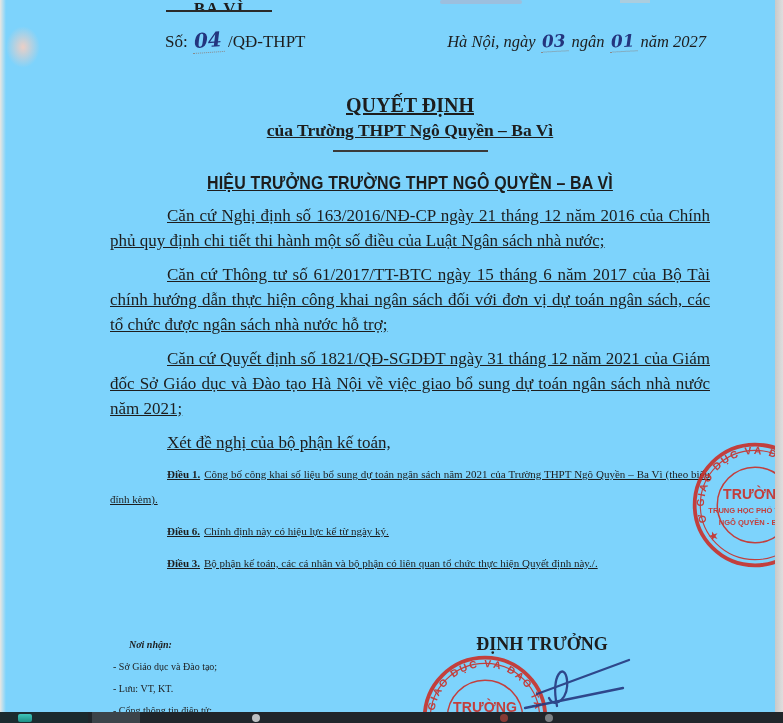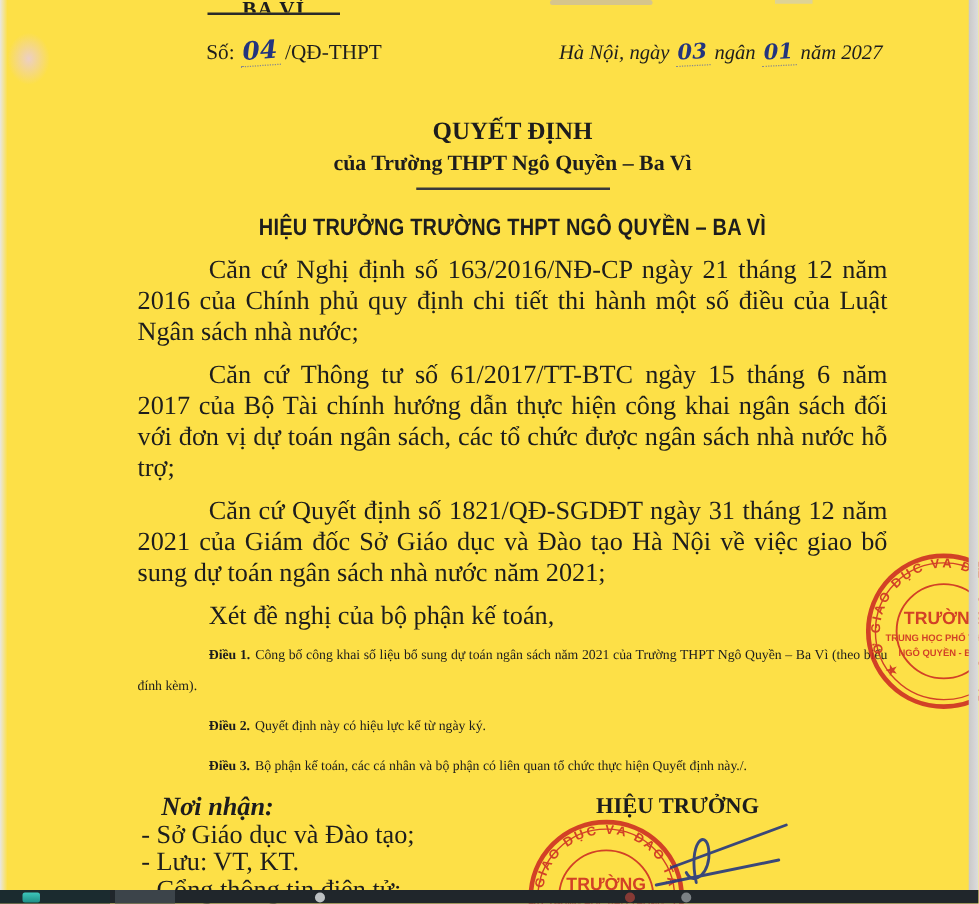--- a/index.html
+++ b/index.html
@@ -1,51 +1,51 @@
 <!DOCTYPE html>
 <html><head>
 <meta charset="utf-8">
 <style>
   html,body{margin:0;padding:0;}
   body{width:783px;height:723px;overflow:hidden;position:relative;background:#fbfbf9;
        font-family:"Liberation Serif", serif;color:#1d1d1d;}
-  .page{position:absolute;inset:0;overflow:hidden;background:#fde047;}
+  .page{position:absolute;inset:0;overflow:hidden;background:#7dd3fc;}
 
   
   .smudge-top1{position:absolute;left:440px;top:0;width:82px;height:4px;background:#b6aec4;opacity:.55;border-radius:2px;}
   .smudge-top2{position:absolute;left:620px;top:0;width:30px;height:3px;background:#c9c9c9;opacity:.6;}
   .smudge-left{position:absolute;left:6px;top:26px;width:34px;height:42px;background:radial-gradient(ellipse at center,#eccfc6 0%,rgba(236,207,198,0) 70%);}
   .edge-left{position:absolute;left:0;top:0;width:6px;height:712px;background:linear-gradient(90deg,#e9e7e2,rgba(252,252,250,0));}
 
   
   .org-frag{position:absolute;left:166px;top:0;width:106px;height:10px;overflow:hidden;border-bottom:2px solid #2a2a2a;text-align:center;}
   .org-frag span{display:inline-block;margin-top:-10px;font-weight:bold;font-size:17px;letter-spacing:1px;}
 
   .num-row{position:absolute;left:110px;top:28px;width:600px;display:flex;justify-content:space-between;align-items:baseline;}
   .doc-num{margin-left:55px;font-size:17px;}
   .hand{font-family:"DejaVu Serif", serif;font-style:italic;font-weight:bold;color:#23357e;
         border-bottom:1px dotted #8a8a8a;padding:0 2px;display:inline-block;}
   .doc-num .hand{font-size:20px;transform:rotate(-4deg);}
   .dateline{font-style:italic;font-size:16.5px;margin-right:4px;}
   .dateline .hand{font-size:17px;transform:rotate(-3deg);}
 
   
-  .flow{position:absolute;left:110px;top:92px;width:600px;}
+  .flow{position:absolute;left:110px;top:92px;width:600px;text-decoration:underline;}
   .t1{text-align:center;font-weight:bold;font-size:20px;line-height:26px;margin:0;}
   .t2{text-align:center;font-weight:bold;font-size:17.5px;line-height:24px;margin:0;}
   .rule{width:155px;height:2px;background:#3a3a3a;margin:8px auto 0 auto;}
   .authority{text-align:center;font-weight:bold;font-size:19px;margin:20px 0 0 0;
              font-family:"Liberation Sans", sans-serif;transform:scaleX(.84);letter-spacing:.2px;}
-  p.body{font-size:21px;line-height:25px;text-align:justify;text-indent:57px;margin:9px 0 0 0;}
+  p.body{font-size:17px;line-height:25px;text-align:justify;text-indent:57px;margin:9px 0 0 0;}
   .decision-head{text-align:center;font-weight:bold;font-size:18px;margin:12px 0 0 0;}
   p.article{font-size:11px;line-height:25px;text-align:justify;text-indent:57px;margin:7px 0 0 0;}
   p.article b{margin-right:4px;}
 
   
-  .recipients{position:absolute;left:113px;top:634px;font-size:21px;line-height:22px;}
+  .recipients{position:absolute;left:113px;top:634px;font-size:10px;line-height:22px;}
   .recipients .label{font-weight:bold;font-style:italic;margin-left:16px;}
   .sig-title{position:absolute;left:452px;top:634px;width:180px;text-align:center;font-weight:bold;font-size:18px;}
 
   
   .stamp{position:absolute;width:132px;height:132px;opacity:.88;}
   .stamp-right{left:689px;top:439px;z-index:3;}
   .stamp-bottom{left:419px;top:652px;z-index:3;}
   .signature{position:absolute;left:505px;top:646px;z-index:4;}
 
   
@@ -99,32 +99,32 @@
 
     <p class="authority">HIỆU TRƯỞNG TRƯỜNG THPT NGÔ QUYỀN – BA VÌ</p>
 
     <p class="body">Căn cứ Nghị định số 163/2016/NĐ-CP ngày 21 tháng 12 năm 2016 của Chính phủ quy định chi tiết thi hành một số điều của Luật Ngân sách nhà nước;</p>
     <p class="body">Căn cứ Thông tư số 61/2017/TT-BTC ngày 15 tháng 6 năm 2017 của Bộ Tài chính hướng dẫn thực hiện công khai ngân sách đối với đơn vị dự toán ngân sách, các tổ chức được ngân sách nhà nước hỗ trợ;</p>
     <p class="body">Căn cứ Quyết định số 1821/QĐ-SGDĐT ngày 31 tháng 12 năm 2021 của Giám đốc Sở Giáo dục và Đào tạo Hà Nội về việc giao bổ sung dự toán ngân sách nhà nước năm 2021;</p>
     <p class="body">Xét đề nghị của bộ phận kế toán,</p>
 
 
     <p class="article"><b>Điều 1.</b><span>Công bố công khai số liệu bổ sung dự toán ngân sách năm 2021 của Trường THPT Ngô Quyền – Ba Vì (theo biểu đính kèm).</span></p>
-    <p class="article"><b>Điều 2.</b><span>Quyết định này có hiệu lực kể từ ngày ký.</span></p>
+    <p class="article"><b>Điều 6.</b><span>Chính định này có hiệu lực kể từ ngày ký.</span></p>
     <p class="article"><b>Điều 3.</b><span>Bộ phận kế toán, các cá nhân và bộ phận có liên quan tổ chức thực hiện Quyết định này./.</span></p>
   </div>
 
   <div class="recipients">
     <div class="label">Nơi nhận:</div>
     <div>- Sở Giáo dục và Đào tạo;</div>
     <div>- Lưu: VT, KT.</div>
     <div>- Cổng thông tin điện tử;</div>
   </div>
 
-  <div class="sig-title">HIỆU TRƯỞNG</div>
+  <div class="sig-title">ĐỊNH TRƯỞNG</div>
 
   <div class="stamp stamp-right">
     <svg width="132" height="132" viewBox="0 0 140 140">
       <circle cx="70" cy="70" r="64" fill="none" stroke="#cc2b23" stroke-width="4"></circle>
       <circle cx="70" cy="70" r="58" fill="none" stroke="#cc2b23" stroke-width="1.2"></circle>
       <circle cx="70" cy="70" r="40" fill="none" stroke="#cc2b23" stroke-width="1.6"></circle>
       <g transform="rotate(-18 70 70)">
         <path id="arcR" d="M 16,70 A 54,54 0 0 1 124,70" fill="none"></path>
         <text font-size="11" font-weight="bold" fill="#cc2b23" font-family="Liberation Sans, sans-serif" letter-spacing="2">
           <textPath href="#arcR" startOffset="50%" text-anchor="middle">SỞ GIÁO DỤC VÀ ĐÀO TẠO</textPath>

